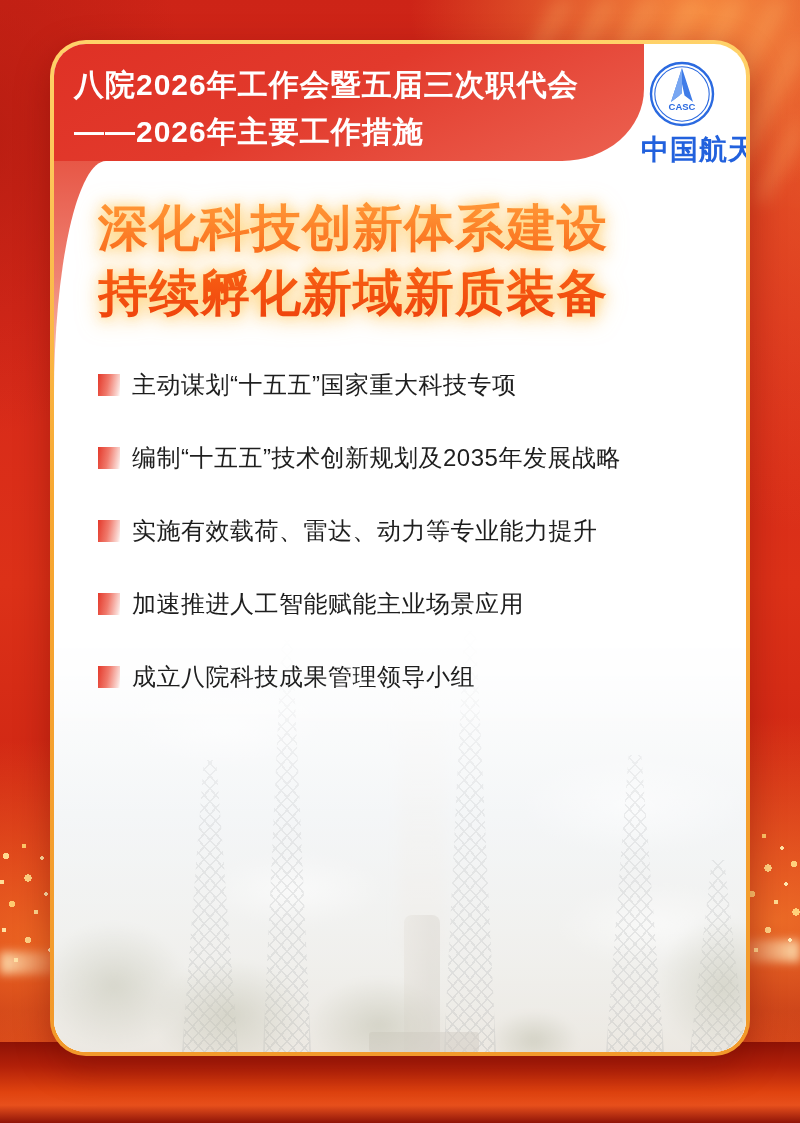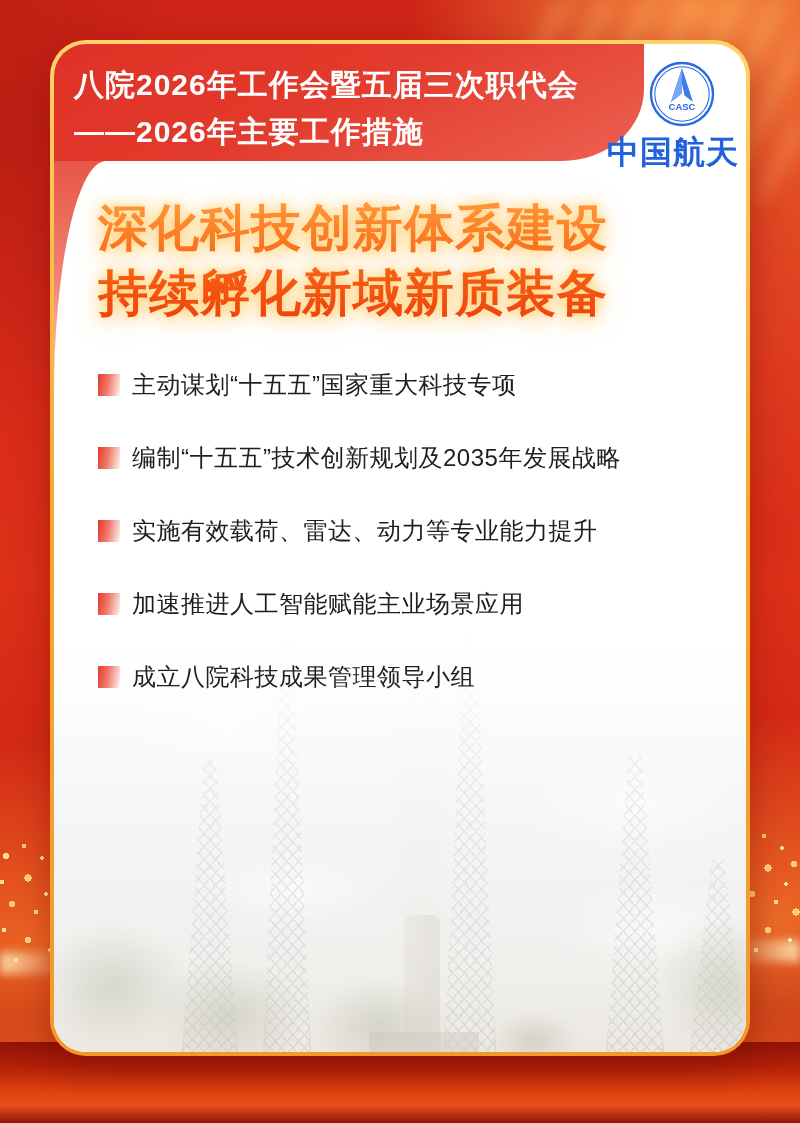--- a/index.html
+++ b/index.html
@@ -55,23 +55,23 @@
     background:linear-gradient(180deg,#e6503f 0%,#ef8273 45%,#f8c0b4 75%,rgba(255,255,255,0) 100%);}
   .body-white{position:absolute;left:0;right:0;top:117px;bottom:0;background:#fff;
     border-top-left-radius:52px 235px;z-index:2;}
   .banner{position:absolute;left:0;top:0;width:590px;height:117px;z-index:3;
     background:linear-gradient(155deg,#df3125 0%,#e23a2c 45%,#ec6251 100%);
     border-bottom-right-radius:82px 72px;
     box-sizing:border-box;padding:17px 0 0 20px;}
   .banner .line{color:#fff;font-weight:bold;font-size:30px;line-height:47px;letter-spacing:1px;white-space:nowrap;}
 
   
-  .logo-block{position:absolute;left:553px;top:16px;width:150px;z-index:4;text-align:left;}
+  .logo-block{position:absolute;left:553px;top:16px;width:150px;z-index:4;text-align:right;}
   .logo-block svg{display:block;margin:0 auto;}
-  .logo-word{margin-top:3px;font-size:32px;font-weight:bold;color:#2261dd;letter-spacing:1px;
+  .logo-word{margin-top:3px;font-size:28px;font-weight:bold;color:#2261dd;letter-spacing:1px;
     font-family:"Liberation Sans","DejaVu Sans",sans-serif;}
 
   
   .main-title{position:absolute;left:44px;top:152px;z-index:4;
     font-size:50px;line-height:65px;font-weight:900;letter-spacing:1px;white-space:nowrap;
     color:#f2560f;
     filter:drop-shadow(0 0 6px rgba(255,215,125,.95)) drop-shadow(0 3px 10px rgba(255,185,70,.55));}
   @supports ((-webkit-background-clip:text) or (background-clip:text)){
     .main-title{background:linear-gradient(180deg,#ff9434 8%,#f75d13 60%,#ef430c 95%);
       -webkit-background-clip:text;background-clip:text;color:transparent;}

